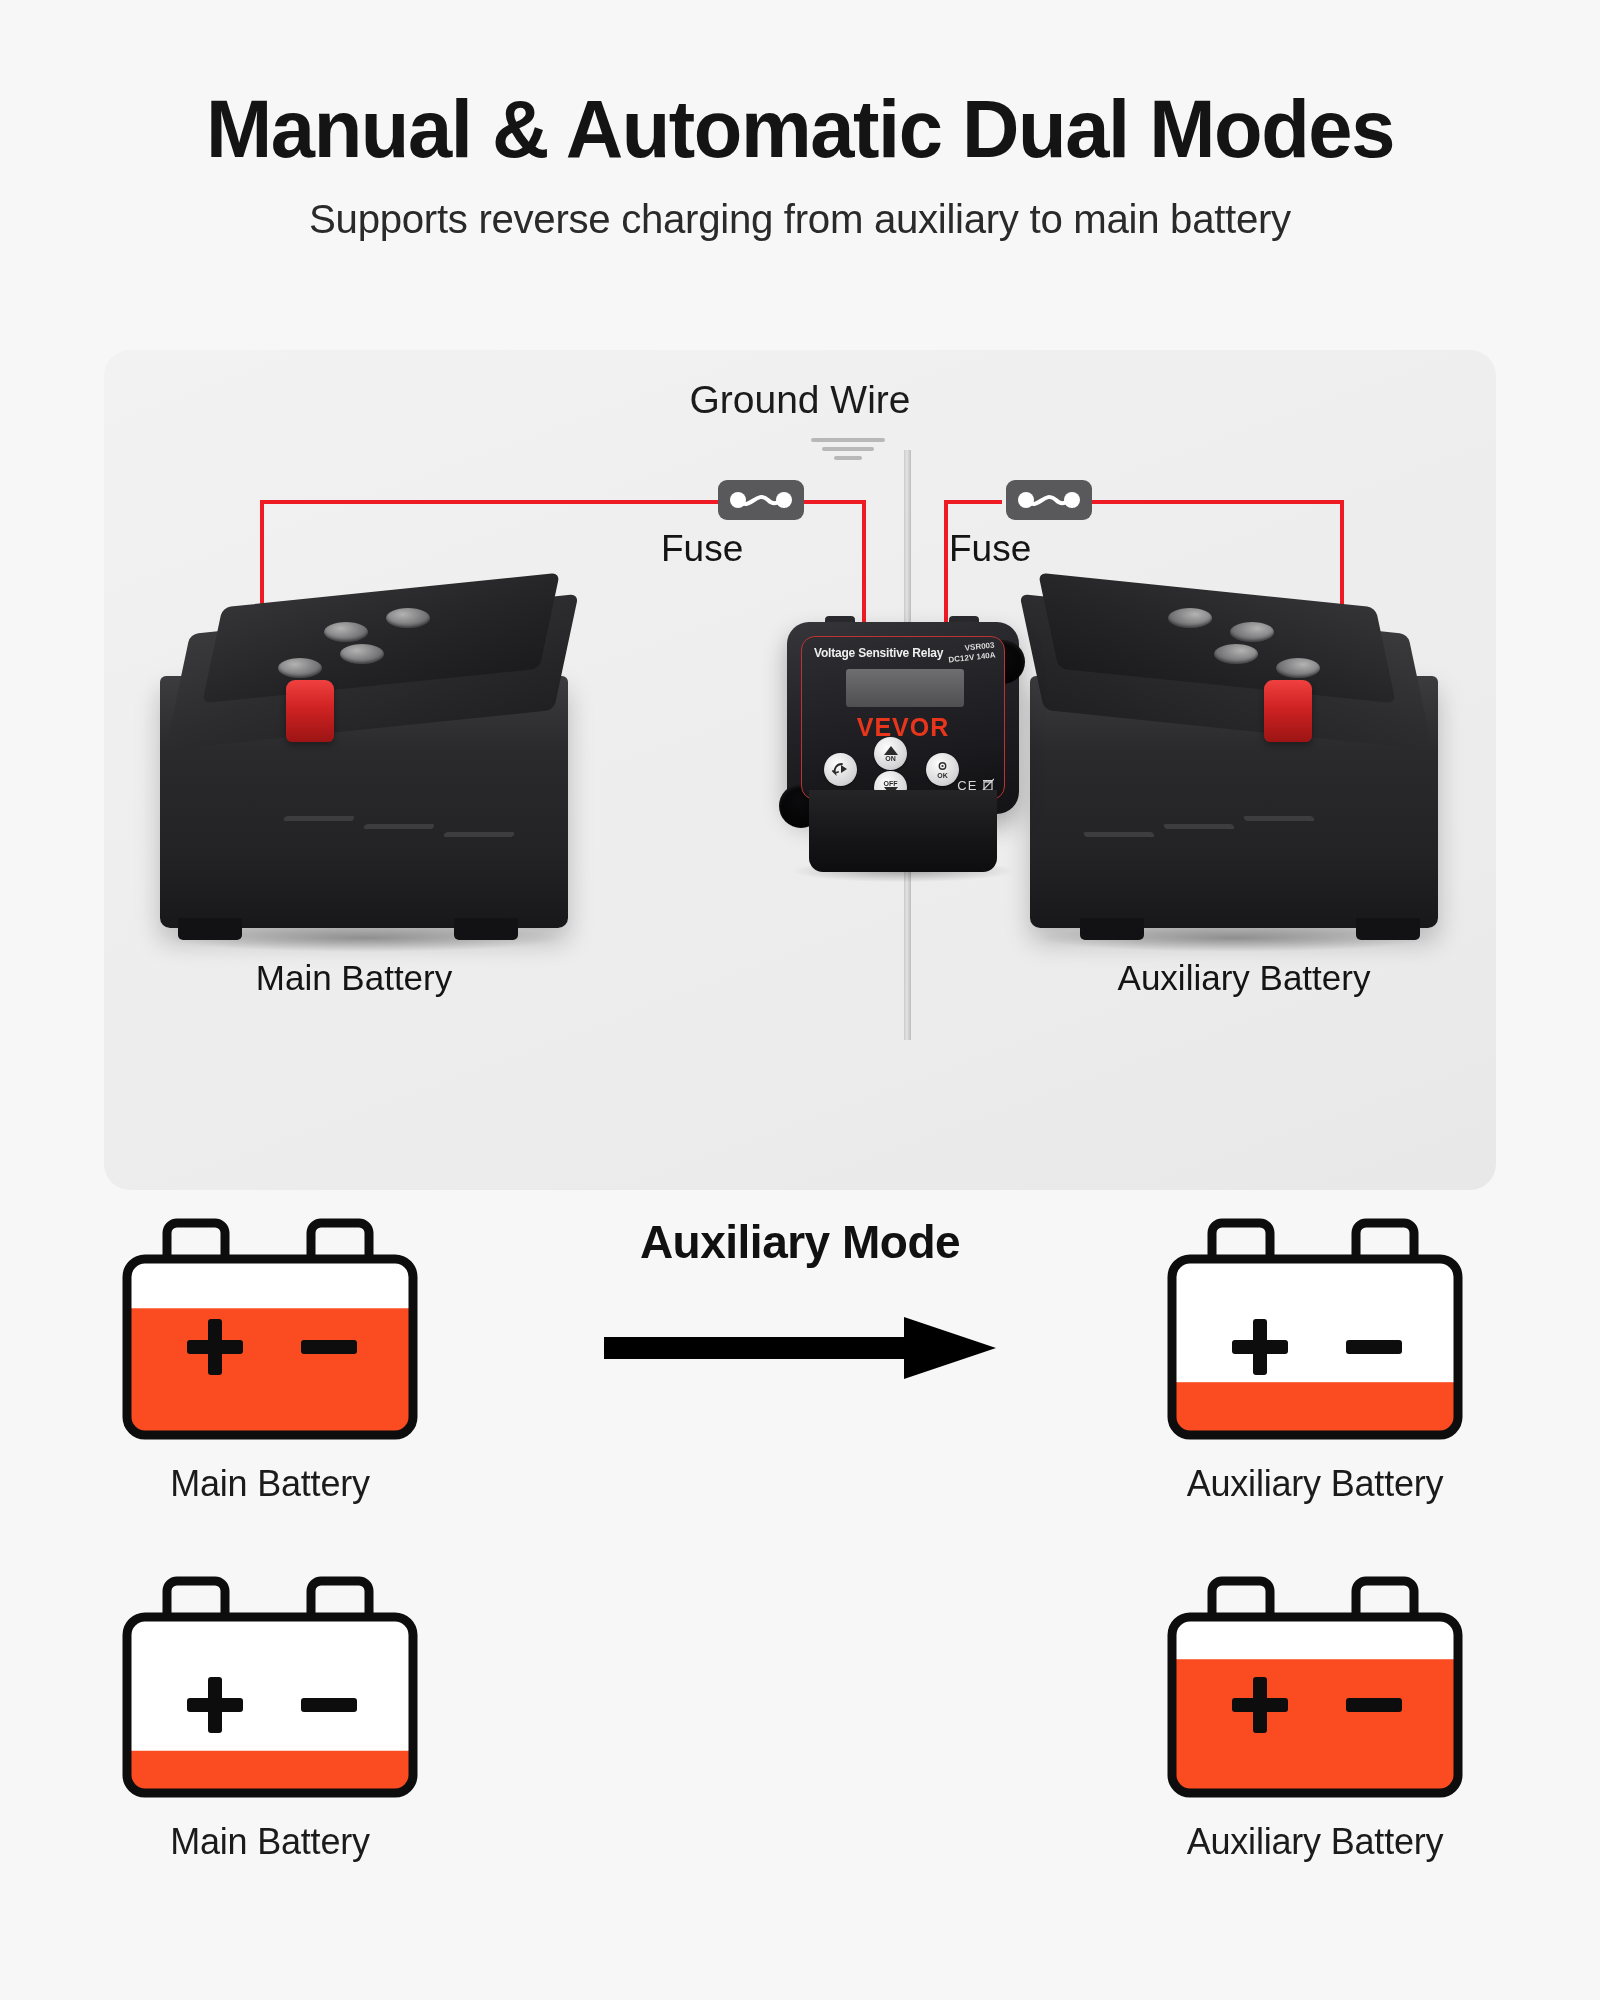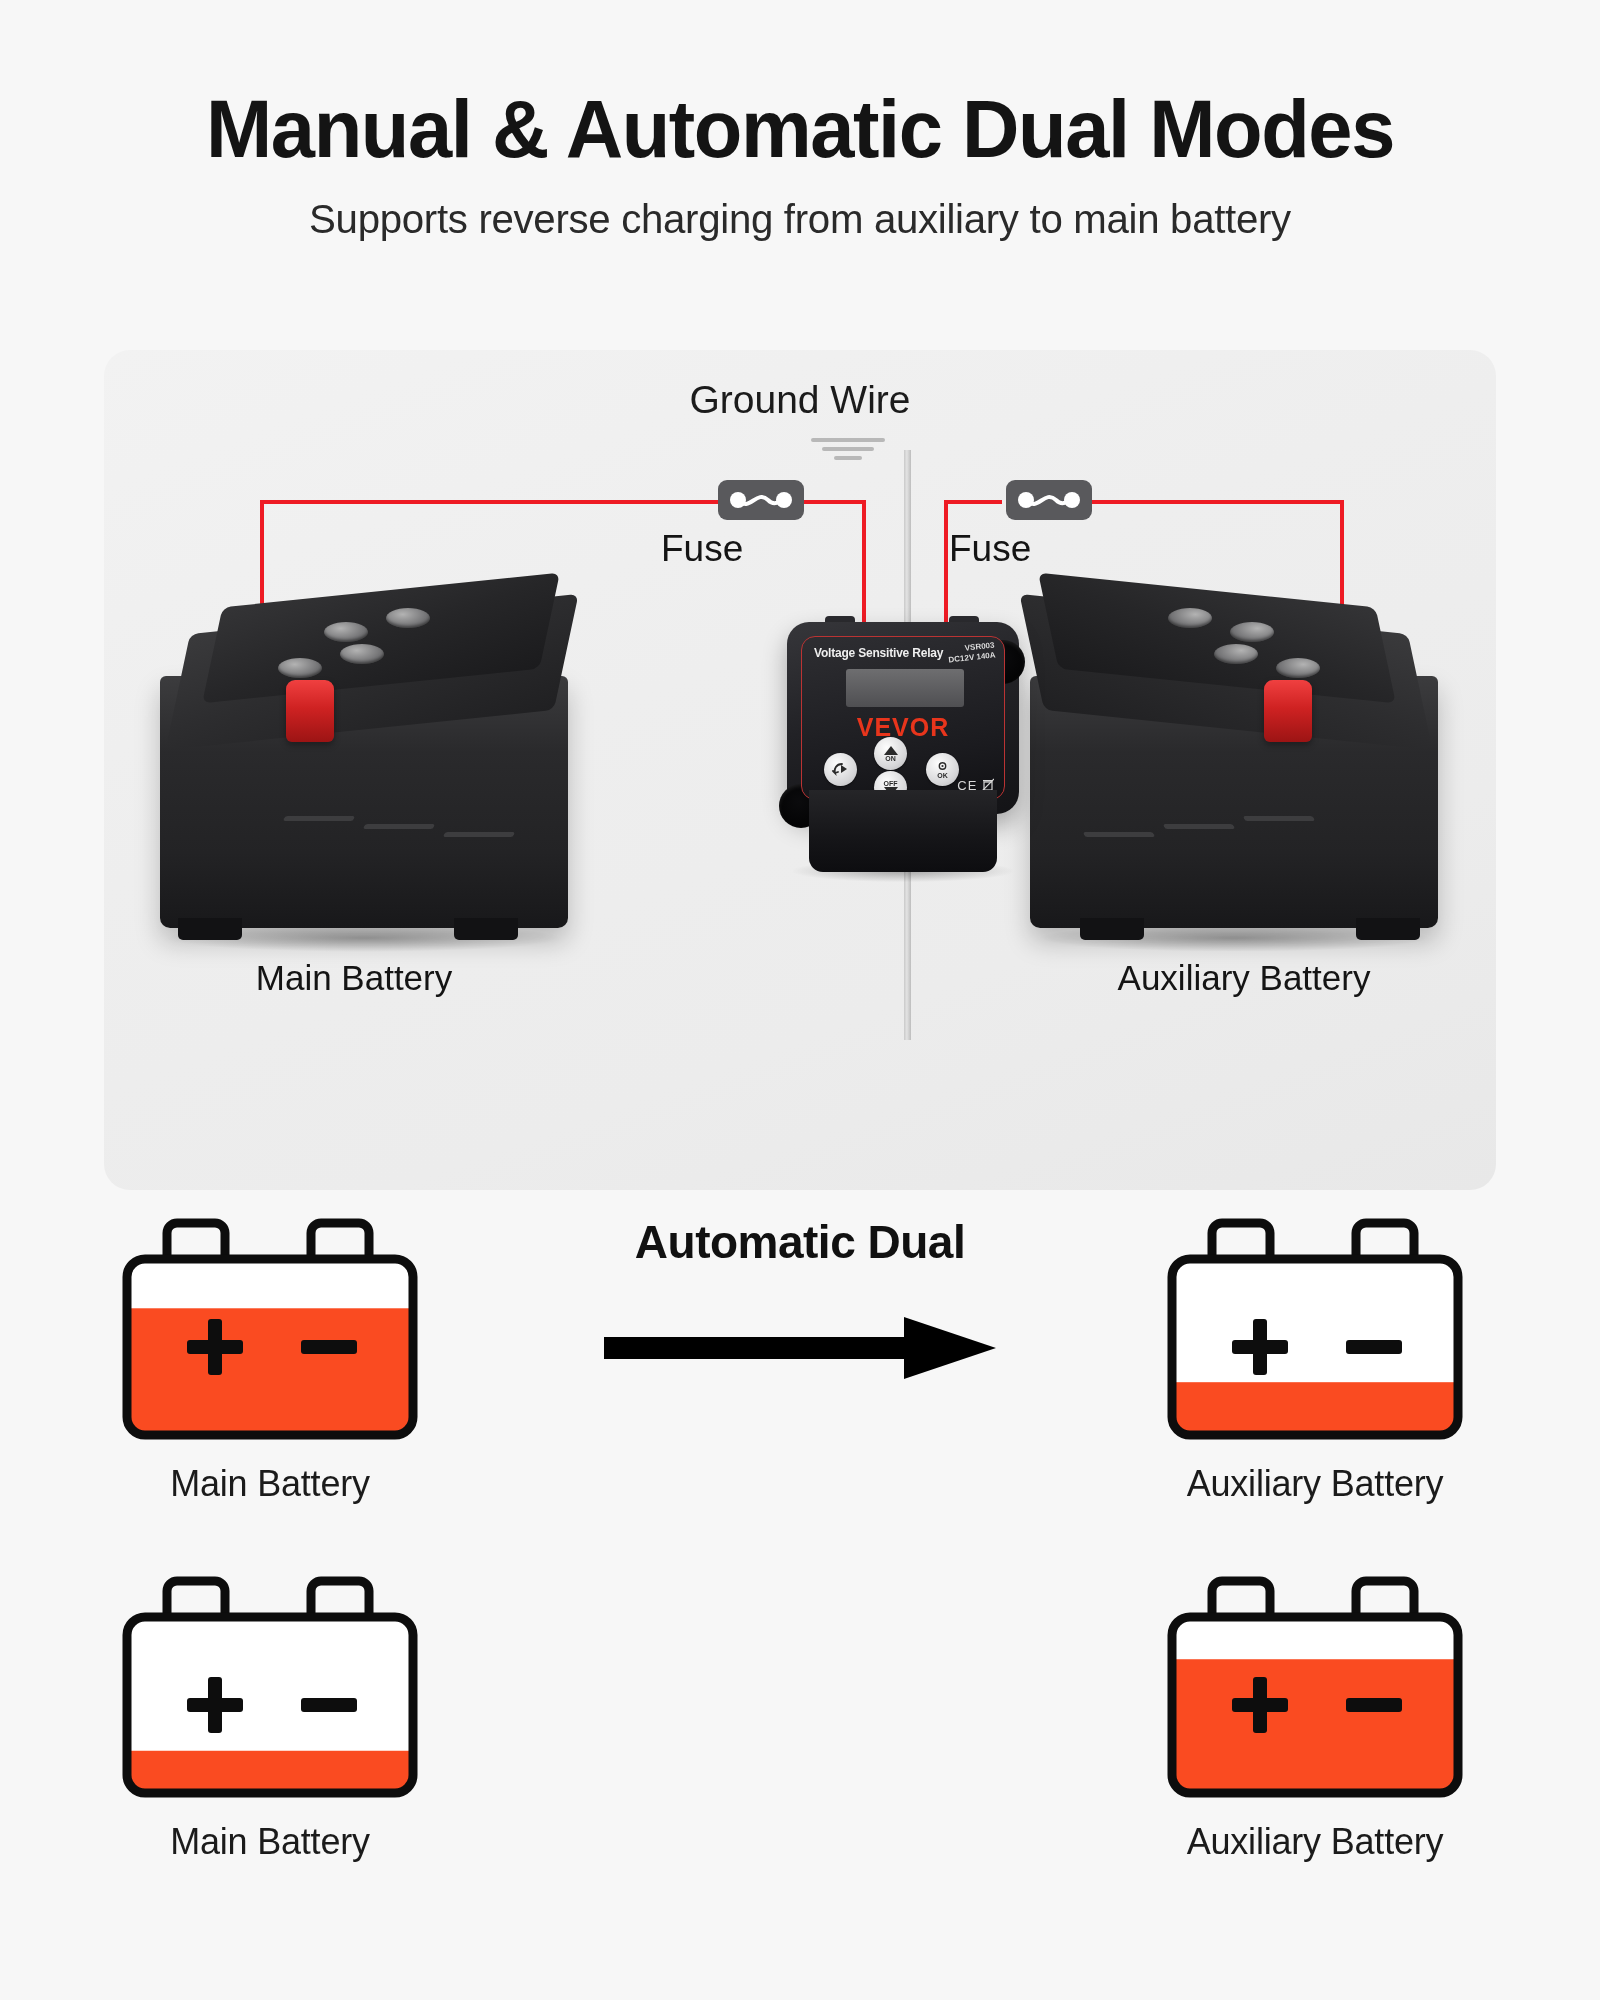--- a/index.html
+++ b/index.html
@@ -510,21 +510,21 @@
             <rect x="12" y="44" width="286" height="176" rx="18" fill="none" stroke="#0d0d0d" stroke-width="9"></rect>
             <rect x="72" y="125" width="56" height="14" rx="3" fill="#0d0d0d"></rect>
             <rect x="93" y="104" width="14" height="56" rx="3" fill="#0d0d0d"></rect>
             <rect x="186" y="125" width="56" height="14" rx="3" fill="#0d0d0d"></rect>
           </svg>
         </div>
         <div class="bcap">Main Battery</div>
       </div>
 
       <div class="mode-mid">
-        <div class="mode-title">Automatic Dual</div>
+        <div class="mode-title">Auxiliary Mode</div>
         <div class="mode-arrow">
           <svg width="392" height="66" viewBox="0 0 392 66" aria-hidden="true">
             <rect x="0" y="22" width="310" height="22" fill="#000000"></rect>
             <path d="M300 2 L392 33 L300 64 Z" fill="#000000"></path>
           </svg>
         </div>
       </div>
 
       <div class="bcell right">
         <div class="bicon">

